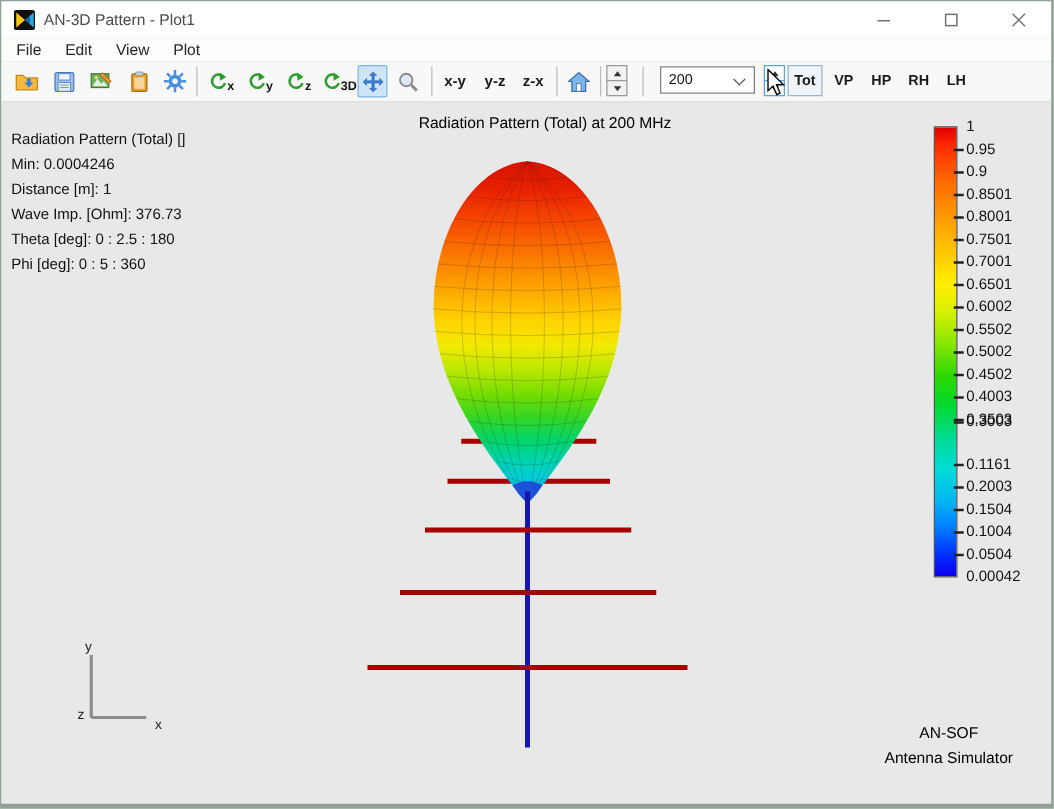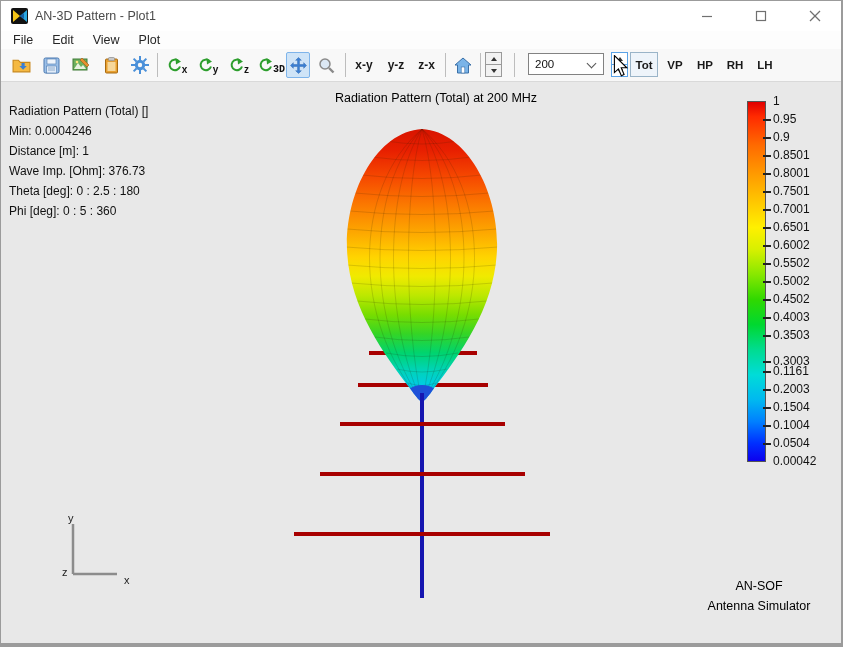--- a/index.html
+++ b/index.html
@@ -168,21 +168,21 @@
       </svg>
       <span class="rot-label">y</span>
     </div>
     <div class="tb-btn" style="left:224px;width:27px;">
       <svg width="15" height="14" viewBox="0 0 15 14">
         <path d="M12.5,3 A5.3,5.3 0 1 0 14,8.5" fill="none" stroke="#2d9e2d" stroke-width="2"></path>
         <polygon points="9.5,0 15,3.5 10,6.5" fill="#2d9e2d"></polygon>
       </svg>
       <span class="rot-label">z</span>
     </div>
-    <div class="tb-btn" style="left:255px;width:30px;font-family:Liberation Mono, monospace;">
+    <div class="tb-btn" style="left:255px;width:30px;">
       <svg width="15" height="14" viewBox="0 0 15 14">
         <path d="M12.5,3 A5.3,5.3 0 1 0 14,8.5" fill="none" stroke="#2d9e2d" stroke-width="2"></path>
         <polygon points="9.5,0 15,3.5 10,6.5" fill="#2d9e2d"></polygon>
       </svg>
       <span class="rot-label">3D</span>
     </div>
 
     <div class="tb-btn pan-btn" style="left:285px;width:24px;">
       <svg width="17" height="17" viewBox="0 0 18 18">
         <path d="M9 0.5 L12 3.5 L10 3.5 L10 8 L14.5 8 L14.5 6 L17.5 9 L14.5 12 L14.5 10 L10 10 L10 14.5 L12 14.5 L9 17.5 L6 14.5 L8 14.5 L8 10 L3.5 10 L3.5 12 L0.5 9 L3.5 6 L3.5 8 L8 8 L8 3.5 L6 3.5 Z" fill="#3b7fd4" stroke="#2a66b0" stroke-width="0.5"></path>
@@ -342,21 +342,21 @@
     <span class="cb-label tick" style="top:84px;">0.8001</span>
     <span class="cb-label tick" style="top:102px;">0.7501</span>
     <span class="cb-label tick" style="top:120px;">0.7001</span>
     <span class="cb-label tick" style="top:138px;">0.6501</span>
     <span class="cb-label tick" style="top:156px;">0.6002</span>
     <span class="cb-label tick" style="top:174px;">0.5502</span>
     <span class="cb-label tick" style="top:192px;">0.5002</span>
     <span class="cb-label tick" style="top:210px;">0.4502</span>
     <span class="cb-label tick" style="top:228px;">0.4003</span>
     <span class="cb-label tick" style="top:246px;">0.3503</span>
-    <span class="cb-label tick" style="top:272px;">0.3003</span>
+    <span class="cb-label tick" style="top:248px;">0.3003</span>
     <span class="cb-label tick" style="top:282px;">0.1161</span>
     <span class="cb-label tick" style="top:300px;">0.2003</span>
     <span class="cb-label tick" style="top:318px;">0.1504</span>
     <span class="cb-label tick" style="top:336px;">0.1004</span>
     <span class="cb-label tick" style="top:354px;">0.0504</span>
     <span class="cb-label" style="top:372px;">0.00042</span>
 
     <div class="branding">
       <div>AN-SOF</div>
       <div>Antenna Simulator</div>

